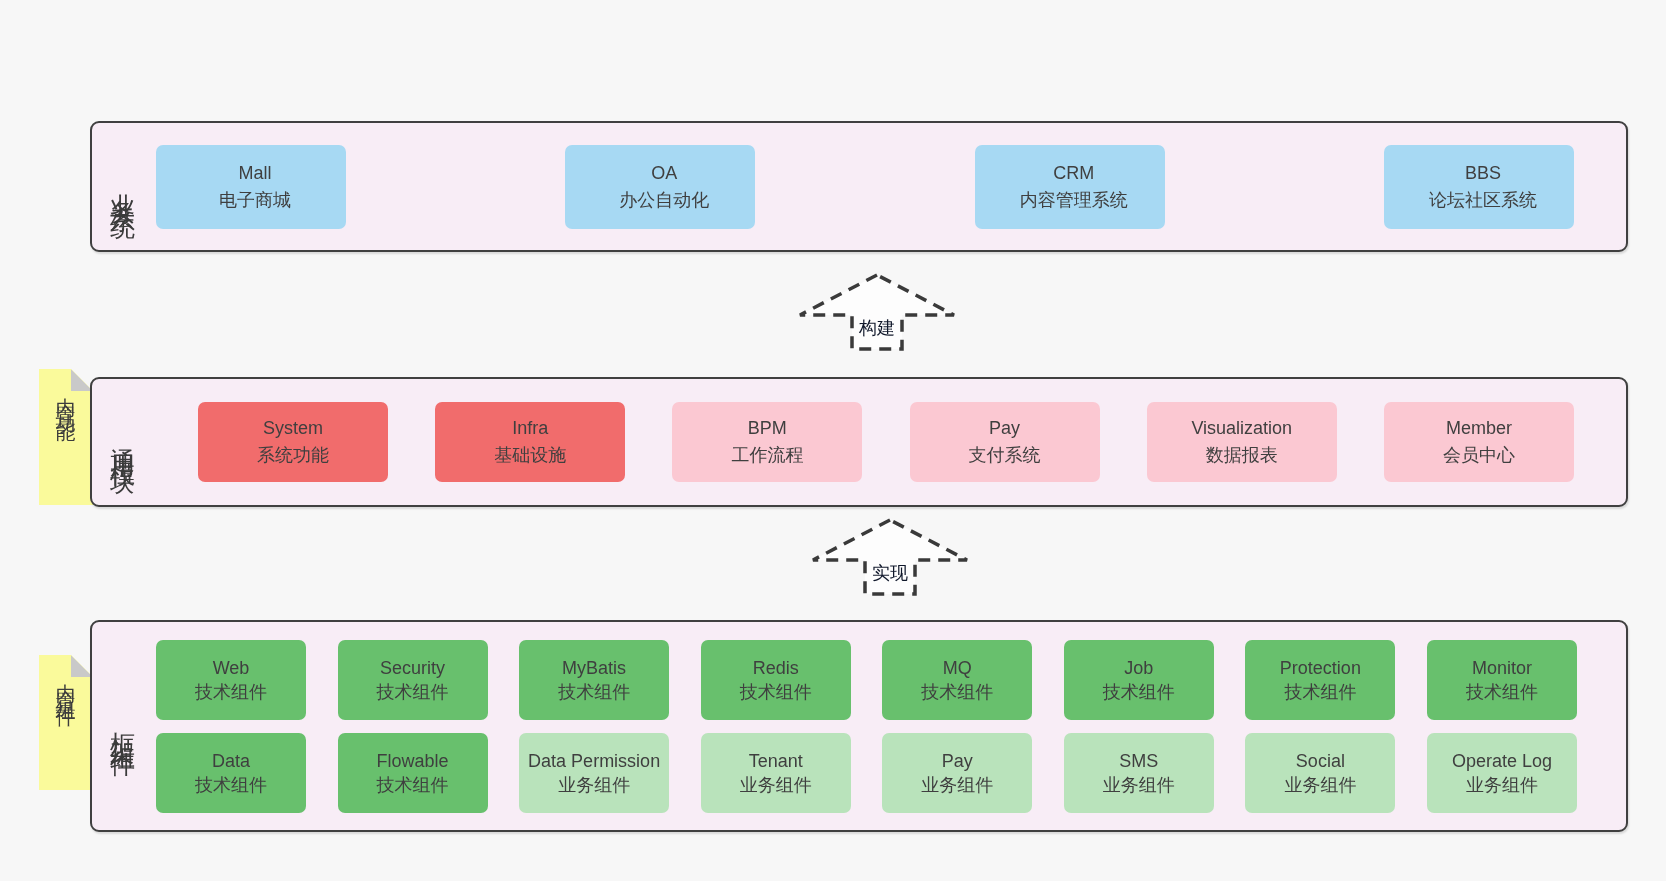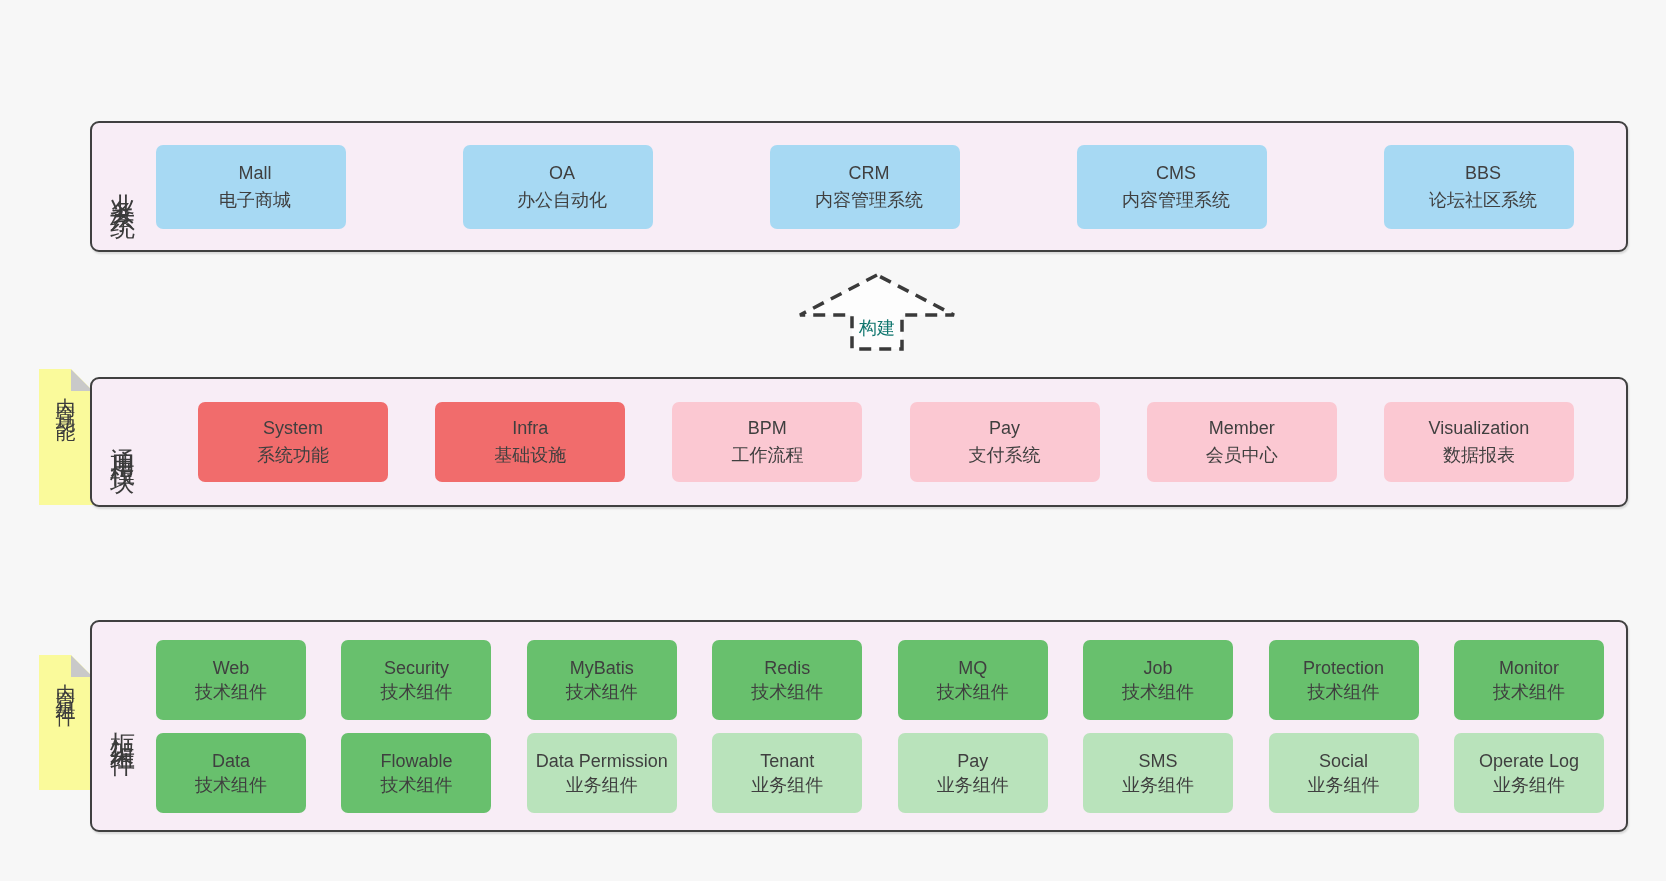--- a/index.html
+++ b/index.html
@@ -30,21 +30,21 @@
     font-size:25px;letter-spacing:7px;line-height:33px;
     color:#3b3b3b;
     margin-left:13px;width:34px;text-align:center;
     white-space:nowrap;
   }
   .rows{flex:1;display:flex;flex-direction:column;gap:13px;}
   .row{
     flex:1;display:flex;justify-content:space-between;align-items:center;
     margin-left:17px;margin-right:52px;
   }
-  .band3 .row{margin-right:22px;}
+  .band3 .row{margin-right:49px;}
   
   .box{
     border-radius:7px;
     display:flex;flex-direction:column;justify-content:center;align-items:center;
     text-align:center;
     font-size:18px;line-height:27px;color:#3f3f3f;
     box-sizing:border-box;padding:4px 6px;
   }
   .band1 .box,.band2 .box{width:190px;height:84px;}
   .band2 .box{height:80px;}
@@ -74,21 +74,21 @@
     font-size:20px;letter-spacing:8px;line-height:28px;
     color:#3c3c3c;margin-top:13px;white-space:nowrap;
   }
   
   .arrow{position:absolute;width:170px;height:80px;}
   .arrow1{left:792px;top:272px;}
   .arrow2{left:805px;top:517px;}
   .arrow svg{display:block;}
   .arrow .alabel{
     position:absolute;left:50%;top:44px;transform:translateX(-50%);
-    font-size:18px;color:#0f766e;background:#fdfdfd;padding:0 3px;
+    font-size:18px;color:#0f172a;background:#fdfdfd;padding:0 3px;
     white-space:nowrap;
   }
 </style>
 </head>
 <body>
 
 <div class="canvas">
 
   <section class="band band1">
     <div class="vlabel">业务系统</div>
@@ -96,24 +96,20 @@
       <div class="box blue">
         <div>Mall</div>
         <div>电子商城</div>
       </div>
       <div class="box blue">
         <div>OA</div>
         <div>办公自动化</div>
       </div>
       <div class="box blue">
         <div>CRM</div>
-        <div>内容管理系统</div>
-      </div>
-      <div class="box blue">
-        <div>CMS</div>
         <div>内容管理系统</div>
       </div>
       <div class="box blue">
         <div>BBS</div>
         <div>论坛社区系统</div>
       </div>
     </div>
   </section>
 
   <div class="arrow arrow1">
@@ -139,30 +135,36 @@
       </div>
       <div class="box pink">
         <div>BPM</div>
         <div>工作流程</div>
       </div>
       <div class="box pink">
         <div>Pay</div>
         <div>支付系统</div>
       </div>
       <div class="box pink">
+        <div>Visualization</div>
+        <div>数据报表</div>
+      </div>
+      <div class="box pink">
         <div>Member</div>
         <div>会员中心</div>
       </div>
-      <div class="box pink">
-        <div>Visualization</div>
-        <div>数据报表</div>
-      </div>
     </div>
   </section>
 
+  <div class="arrow arrow2">
+    <svg width="170" height="80" viewBox="0 0 170 80">
+      <path d="M85,3 L8,43 L60,43 L60,77 L110,77 L110,43 L162,43 Z" fill="#fdfdfd" stroke="#3a3a3a" stroke-width="3.5" stroke-dasharray="12 8"></path>
+    </svg>
+    <div class="alabel">实现</div>
+  </div>
 
   <div class="tab tab2">
     <div class="vtext">内置组件</div>
   </div>
   <section class="band band3">
     <div class="vlabel">框架组件</div>
     <div class="rows">
       <div class="row">
         <div class="box green">
           <div>Web</div>

